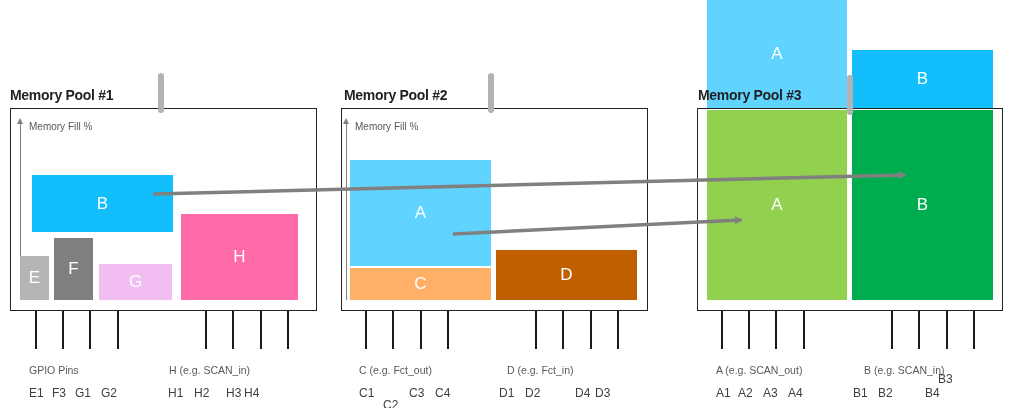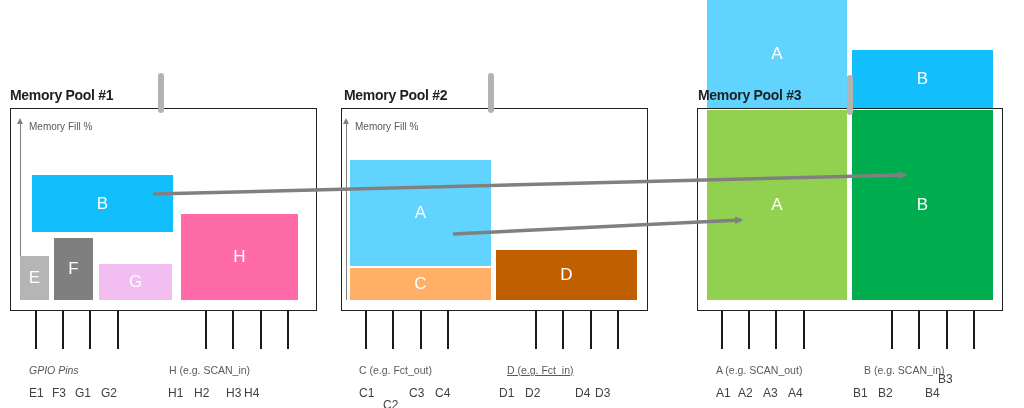--- a/index.html
+++ b/index.html
@@ -37,21 +37,21 @@
 
   <div class="pin" style="left:35px;top:311px;"></div>
   <div class="pin" style="left:62px;top:311px;"></div>
   <div class="pin" style="left:89px;top:311px;"></div>
   <div class="pin" style="left:117px;top:311px;"></div>
   <div class="pin" style="left:205px;top:311px;"></div>
   <div class="pin" style="left:232px;top:311px;"></div>
   <div class="pin" style="left:260px;top:311px;"></div>
   <div class="pin" style="left:287px;top:311px;"></div>
 
-  <div class="pin-group-label" style="left:29px;top:364px;font-style:italic;">GPIO Pins</div>
+  <div class="pin-group-label" style="left:29px;top:364px;">GPIO Pins</div>
   <div class="pin-group-label" style="left:169px;top:364px;">H (e.g. SCAN_in)</div>
   <div class="pin-label" style="left:29px;top:386px;">E1</div>
   <div class="pin-label" style="left:52px;top:386px;">F3</div>
   <div class="pin-label" style="left:75px;top:386px;">G1</div>
   <div class="pin-label" style="left:101px;top:386px;">G2</div>
   <div class="pin-label" style="left:168px;top:386px;">H1</div>
   <div class="pin-label" style="left:194px;top:386px;">H2</div>
   <div class="pin-label" style="left:220px;top:386px;padding-left:6px;">H3</div>
   <div class="pin-label" style="left:244px;top:386px;">H4</div>
 </div>
@@ -71,21 +71,21 @@
   <div class="pin" style="left:365px;top:311px;"></div>
   <div class="pin" style="left:392px;top:311px;"></div>
   <div class="pin" style="left:420px;top:311px;"></div>
   <div class="pin" style="left:447px;top:311px;"></div>
   <div class="pin" style="left:535px;top:311px;"></div>
   <div class="pin" style="left:562px;top:311px;"></div>
   <div class="pin" style="left:590px;top:311px;"></div>
   <div class="pin" style="left:617px;top:311px;"></div>
 
   <div class="pin-group-label" style="left:359px;top:364px;">C (e.g. Fct_out)</div>
-  <div class="pin-group-label" style="left:507px;top:364px;text-decoration:underline;">D (e.g. Fct_in)</div>
+  <div class="pin-group-label" style="left:507px;top:364px;">D (e.g. Fct_in)</div>
   <div class="pin-label" style="left:359px;top:386px;">C1</div>
   <div class="pin-label" style="left:383px;top:398px;">C2</div>
   <div class="pin-label" style="left:409px;top:386px;">C3</div>
   <div class="pin-label" style="left:435px;top:386px;">C4</div>
   <div class="pin-label" style="left:499px;top:386px;">D1</div>
   <div class="pin-label" style="left:525px;top:386px;">D2</div>
   <div class="pin-label" style="left:551px;top:386px;padding-left:44px;">D3</div>
   <div class="pin-label" style="left:575px;top:386px;">D4</div>
 </div>
 

